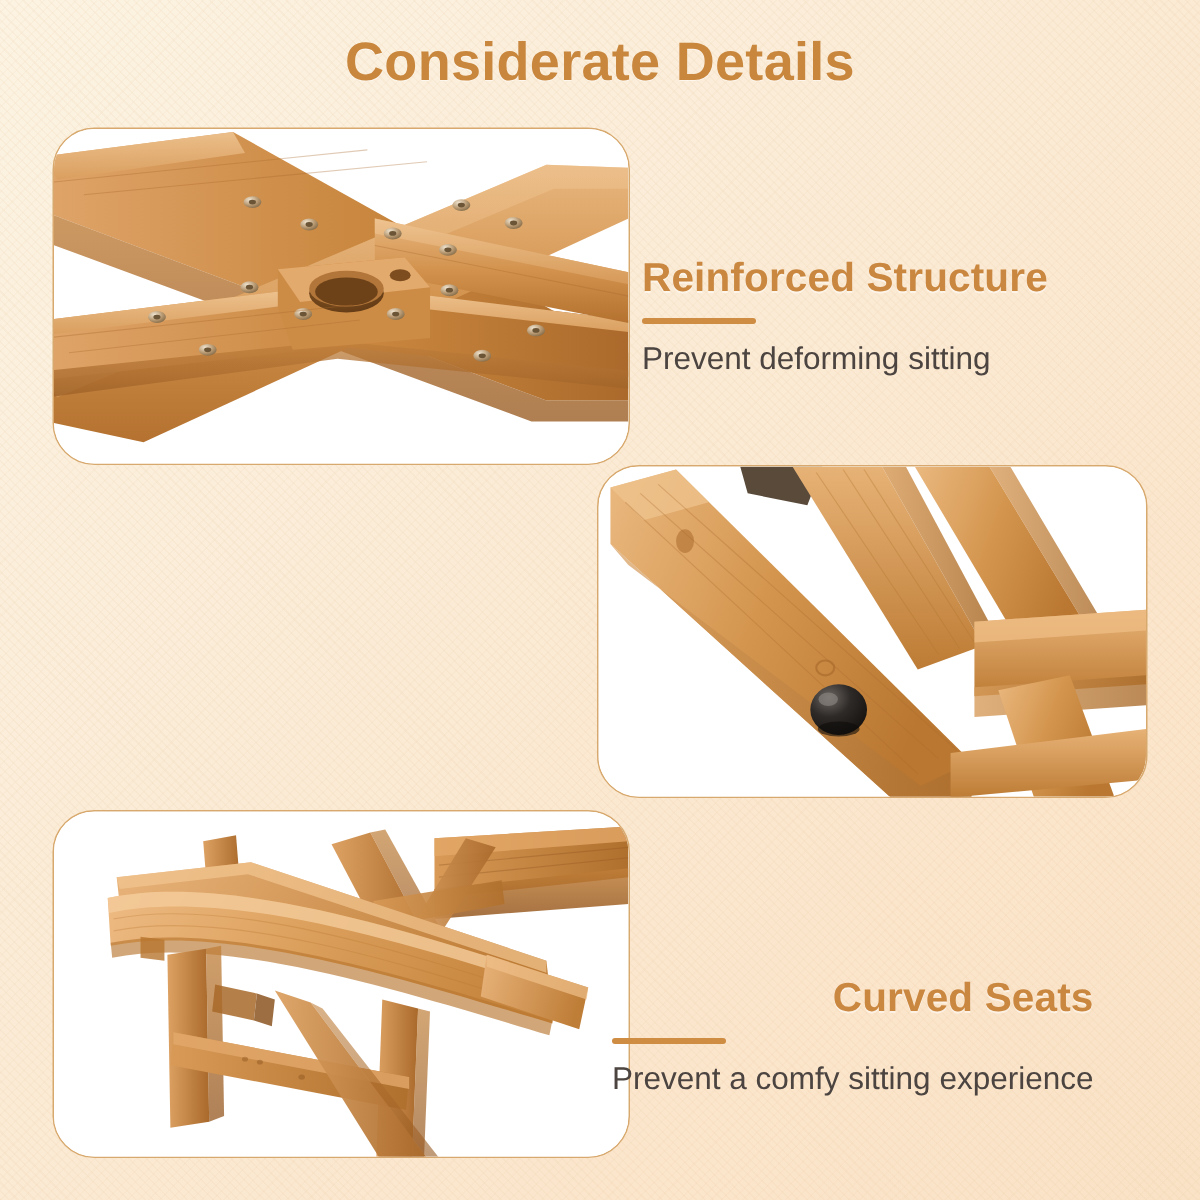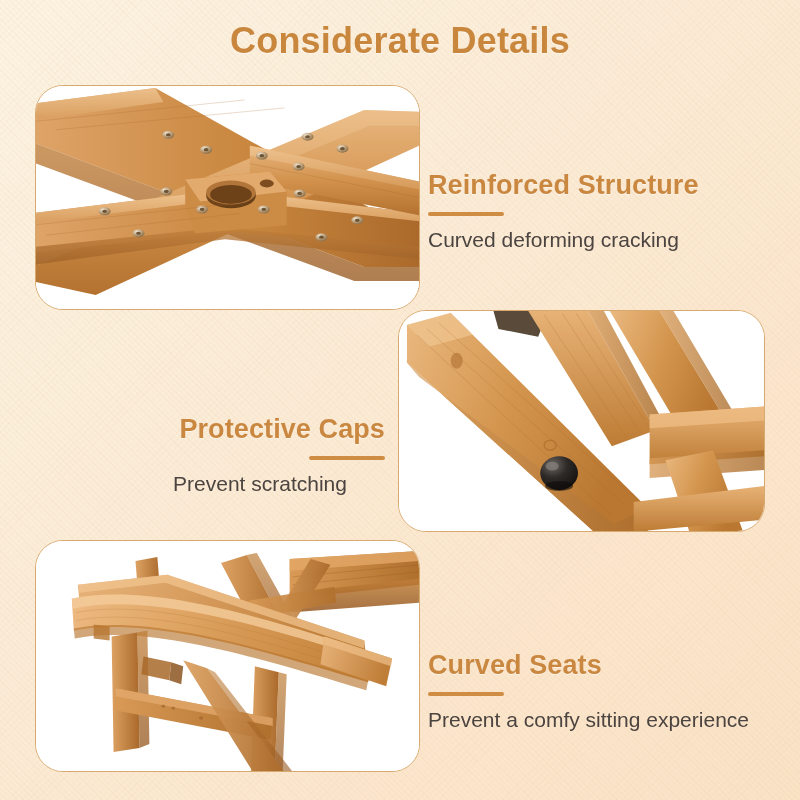--- a/index.html
+++ b/index.html
@@ -91,21 +91,21 @@
     white-space:nowrap;
   }
 
   #text-1 { left:428px; top:148px; text-align:left; }
   #text-1 .rule { margin-left:0; }
 
   #text-2 { left:135px; top:392px; width:250px; text-align:right; }
   #text-2 .rule { margin-left:auto; margin-right:0; }
   #text-2 .sub { text-align:center; }
 
-  #text-3 { left:428px; top:628px; text-align:left; }
+  #text-3 { left:408px; top:628px; text-align:right; }
   #text-3 .rule { margin-left:0; }
 </style>
 </head>
 <body>
 
 <div id="stage">
 
   <div id="texture"></div>
 
   <div id="title">Considerate Details</div>
@@ -212,21 +212,21 @@
         <path d="M-5,140 L 200,118"></path>
           <path d="M10,150 L 205,128"></path>
         <path d="M215,78 L 385,112"></path>
       </g>
     </svg>
   </div>
 
   <div class="textblock" id="text-1">
     <div class="heading">Reinforced Structure</div>
     <div class="rule"></div>
-    <div class="sub">Curved deforming cracking</div>
+    <div class="sub">Prevent deforming sitting</div>
   </div>
 
   <div class="panel" id="panel-2">
     <svg class="photo" viewBox="0 0 367 222" preserveAspectRatio="xMidYMid slice">
       <defs>
         <linearGradient id="w2a" x1="0" y1="0" x2="1" y2="0.4">
           <stop offset="0" stop-color="#eab87f"></stop>
             <stop offset="0.5" stop-color="#d4964f"></stop>
             <stop offset="1" stop-color="#b97731"></stop>
         </linearGradient>
@@ -293,25 +293,20 @@
       <g>
         <ellipse cx="161" cy="163" rx="19" ry="17" fill="url(#cap2)"></ellipse>
         <ellipse cx="154" cy="156" rx="6.5" ry="4.5" fill="#8a8580" opacity="0.65"></ellipse>
         <ellipse cx="161" cy="176" rx="14" ry="5" fill="#0d0b0a" opacity="0.6"></ellipse>
       </g>
 
       <ellipse cx="152" cy="135" rx="6" ry="5" fill="none" stroke="#ab6c2d" stroke-width="1.4" opacity="0.7"></ellipse>
     </svg>
   </div>
 
-  <div class="textblock" id="text-2">
-    <div class="heading">Protective Caps</div>
-    <div class="rule"></div>
-    <div class="sub">Prevent scratching</div>
-  </div>
 
   <div class="panel" id="panel-3">
     <svg class="photo" viewBox="0 0 385 232" preserveAspectRatio="xMidYMid slice">
       <defs>
         <linearGradient id="w3seat" x1="0" y1="0" x2="1" y2="0.2">
           <stop offset="0" stop-color="#eebb84"></stop>
             <stop offset="0.45" stop-color="#dda25f"></stop>
             <stop offset="1" stop-color="#c6853e"></stop>
         </linearGradient>
         <linearGradient id="w3seat2" x1="0" y1="0" x2="1" y2="0.2">

